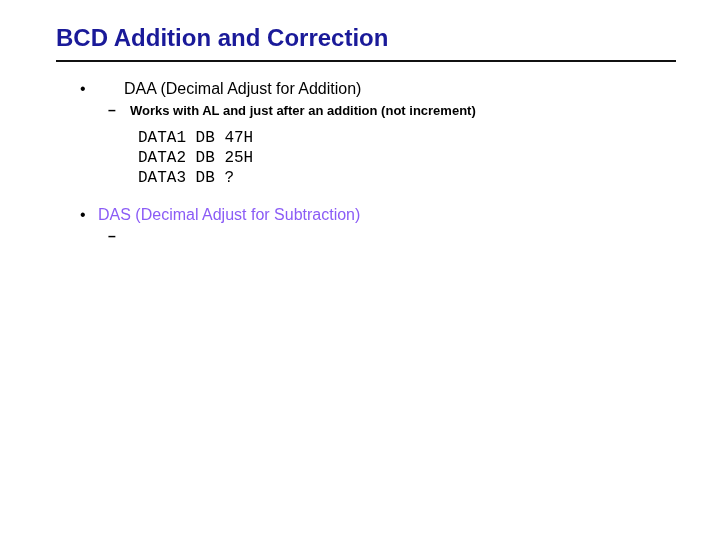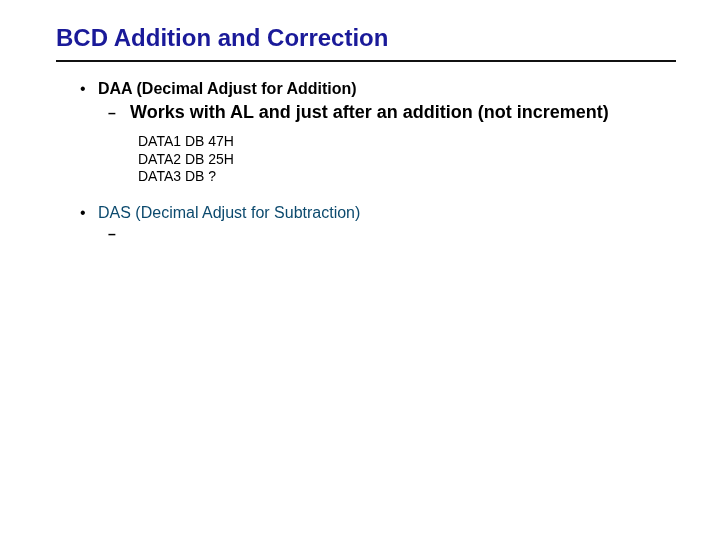--- a/index.html
+++ b/index.html
@@ -43,53 +43,54 @@
     align-items: baseline;
   }
   .b1 {
     width: 18px;
     flex: 0 0 18px;
     font-size: 16px;
     color: #000;
   }
   .t1 {
     font-size: 16px;
-    font-weight: bold;
+    font-weight: normal;
     color: #000;
+    margin-left: 26px;
   }
   .t1n {
     font-size: 16px;
     font-weight: normal;
-    color: #0c4a6e;
+    color: #8b5cf6;
   }
   ul.lvl2 {
     list-style: none;
     padding: 0;
     margin: 4px 0 10px 28px;
   }
   ul.lvl2 > li {
     display: flex;
     align-items: baseline;
     margin: 0 0 10px 0;
   }
   .b2 {
     width: 22px;
     flex: 0 0 22px;
     font-size: 14px;
     font-weight: bold;
   }
   .t2 {
-    font-size: 18px;
+    font-size: 13px;
     font-weight: bold;
   }
   .code {
     margin: 6px 0 14px 58px;
-    font-size: 14px;
+    font-size: 16px;
     line-height: 1.25;
-    font-family: Liberation Sans, sans-serif;
+    font-family: Liberation Mono, monospace;
     white-space: pre;
   }
 </style>
 </head>
 <body>
 <div class="slide">
 
   <h1 class="title">BCD Addition and Correction</h1>
   <hr class="rule">
 

